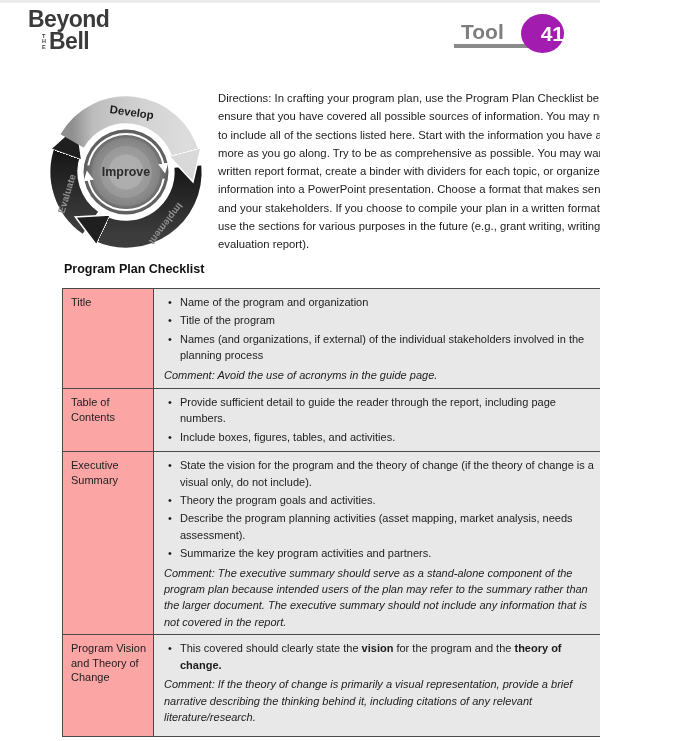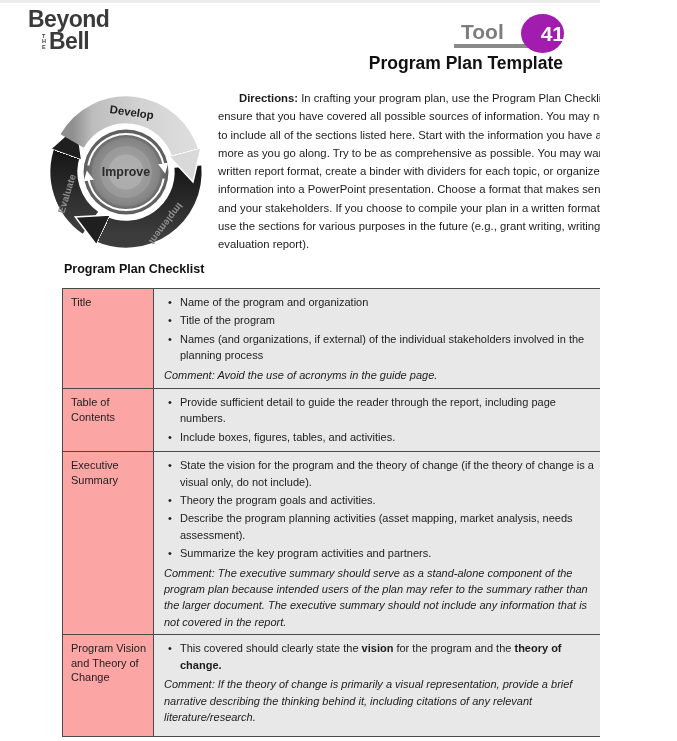--- a/index.html
+++ b/index.html
@@ -20,21 +20,21 @@
   .tool-circle { position:absolute; right:0; top:0; width:43px; height:39px; background:#a21caf; border-radius:50%; display:flex; align-items:center; justify-content:flex-end; }
   .tool-number { color:#fff; font-size:21px; font-weight:bold; }
 
   .doc-title { position:absolute; top:53px; right:37px; font-size:17.5px; font-weight:bold; color:#111; }
 
   
   .diagram { position:absolute; left:38px; top:84px; width:176px; height:176px; }
 
   
   .directions { position:absolute; left:218px; top:89px; width:443px; font-size:11.3px; line-height:18.3px; color:#1c1c1c; }
-  .directions .dlabel { font-weight:bold;margin-left:21px; }
+  .directions .dlabel { font-weight:normal; }
 
   
   .checklist-heading { position:absolute; left:64px; top:262px; font-size:12.5px; font-weight:bold; color:#111; }
   table.checklist { position:absolute; left:62px; top:288px; width:585px; border-collapse:collapse; table-layout:fixed; }
   table.checklist td { border:1px solid #4a4a4a; vertical-align:top; }
   td.col-section { width:91px; background:#fca5a5; padding:6px 6px 4px 8px; font-size:11px; line-height:14.5px; color:#222; }
   td.col-content { width:459px; background:#e8e8e8; padding:5px 8px 4px 10px; font-size:11px; line-height:16.4px; }
   td.col-check { width:35px; background:#fff; text-align:center; padding-top:7px; }
   tr:nth-child(1) { height:100px; }
   tr:nth-child(2) { height:60px; }
@@ -62,21 +62,20 @@
   </div>
 
   <div class="tool-badge">
     <span class="tool-word">Tool</span>
     <span class="tool-underline"></span>
     <span class="tool-circle">
       <span class="tool-number">41</span>
     </span>
   </div>
 
-  <div class="doc-title">Program Plan Template</div>
 
   <div class="diagram">
     <svg width="176" height="176" viewBox="0 0 170 170">
       <defs>
         <linearGradient id="gLight" x1="0" y1="0" x2="1" y2="0">
           <stop offset="0" stop-color="#8f8f8f"></stop>
           <stop offset="0.18" stop-color="#bdbdbd"></stop>
           <stop offset="0.6" stop-color="#d2d2d2"></stop>
           <stop offset="1" stop-color="#dcdcdc"></stop>
         </linearGradient>

